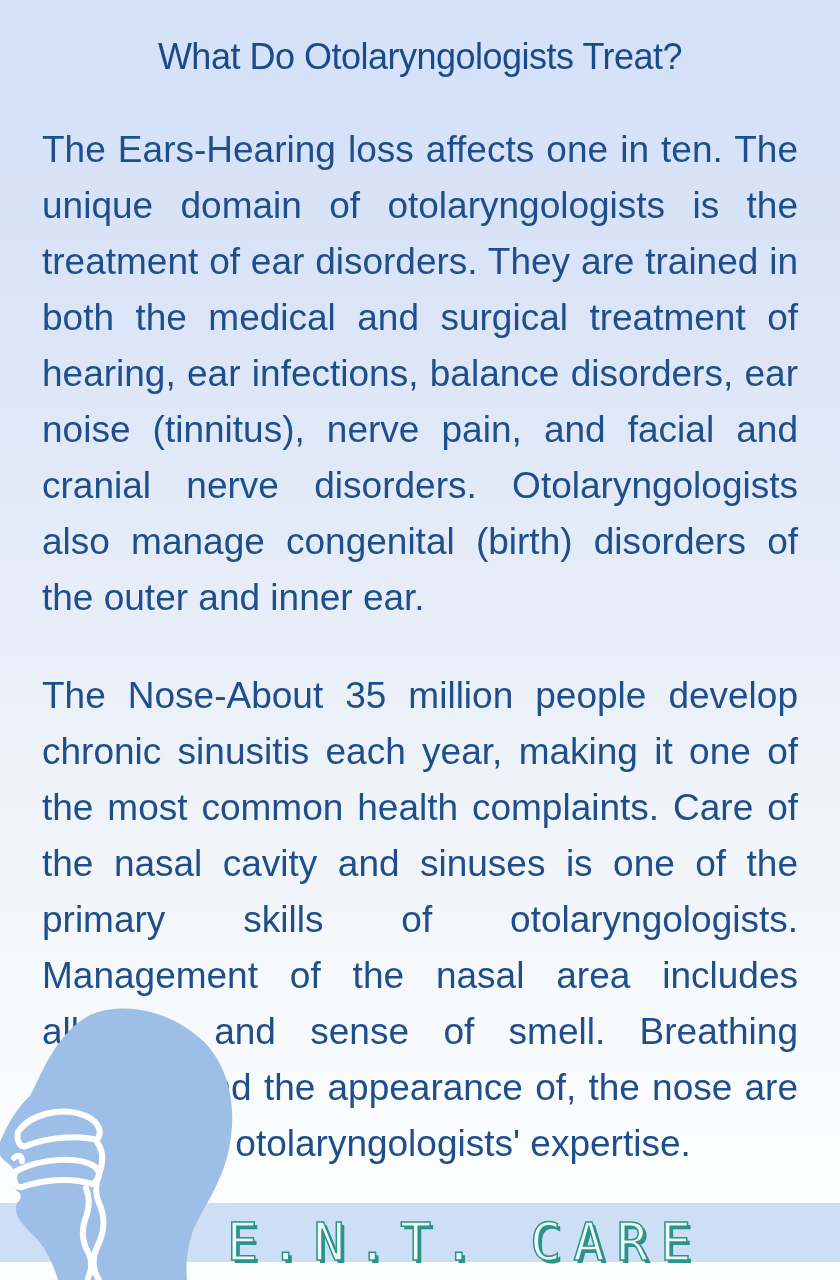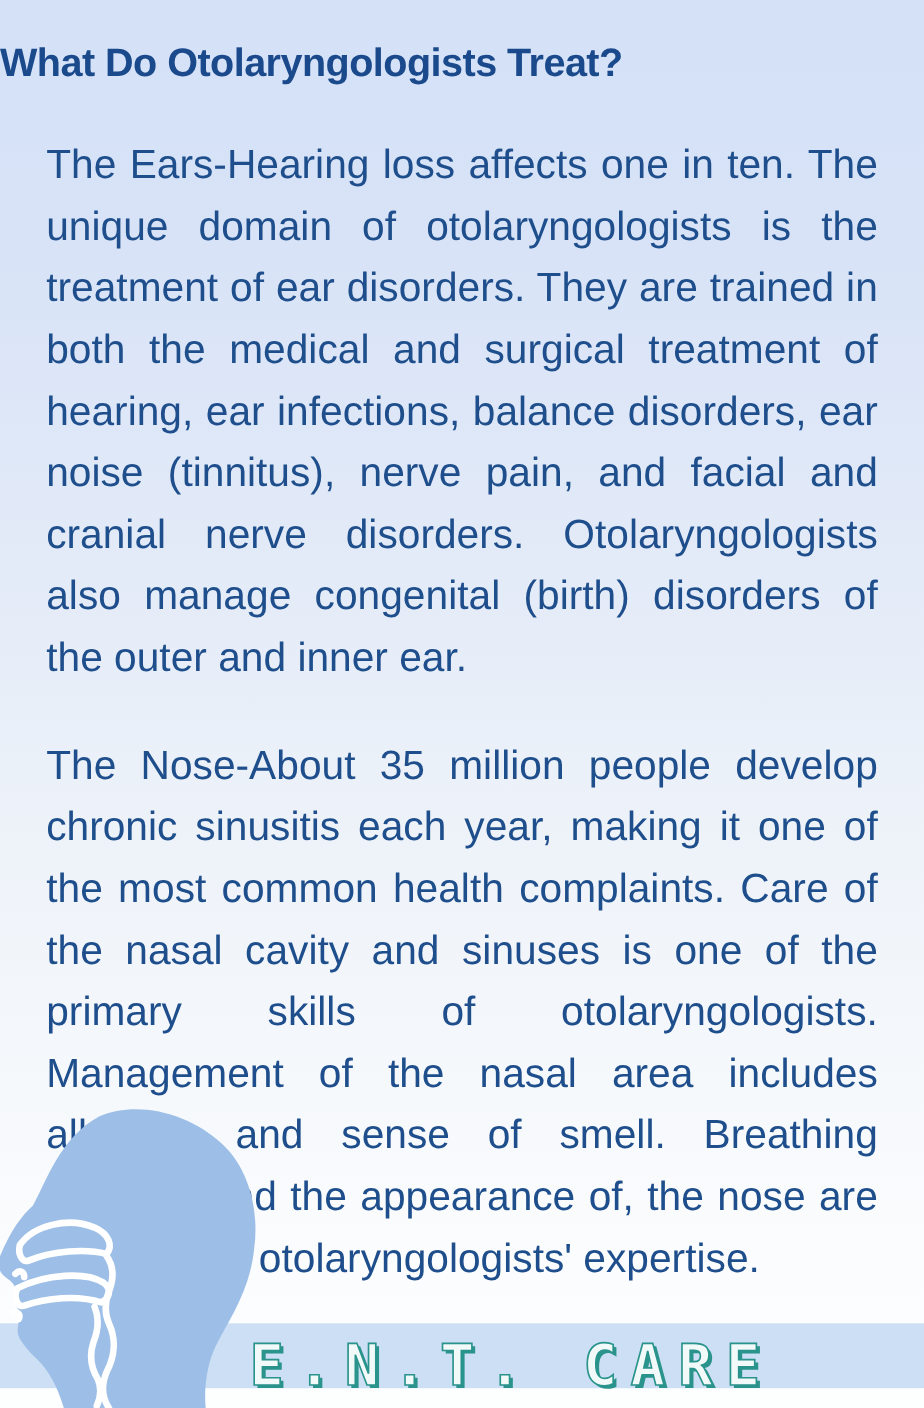--- a/index.html
+++ b/index.html
@@ -9,23 +9,23 @@
     overflow:hidden;
     background:linear-gradient(180deg,
       #d4e1f7 0%, #d8e3f7 18%, #e2eaf8 38%,
       #edf2f9 58%, #f6f9fc 78%, #fcfdfe 93%, #fdfefe 100%);
     font-family:"Liberation Sans", sans-serif;
   }
   .title{
     position:absolute;
     top:36px;left:0;right:0;
     margin:0;
-    text-align:left;
+    text-align:center;
     font-size:36px;
-    font-weight:bold;
+    font-weight:normal;
     letter-spacing:-0.5px;
     color:#1b4a8c;
   }
   .content{
     position:absolute;
     top:122px;left:42px;right:42px;
     color:#1e4e8b;
     font-size:37px;
     line-height:56px;
     text-align:justify;
@@ -40,21 +40,21 @@
     display:flex;
     align-items:flex-end;
     justify-content:center;
   }
   .brand-text{
     margin:0 0 -6px 90px;
     font-family:"DejaVu Sans Mono", monospace;
     font-size:52px;
     line-height:52px;
     letter-spacing:12px;
-    font-weight:bold;
+    font-weight:normal;
     color:#f2faf9;
     -webkit-text-stroke:1.5px #2a948c;
     text-shadow:3px 3px 0 #2a948c;
     white-space:nowrap;
   }
   .head-graphic{
     position:absolute;
     left:0;top:1008px;
     width:236px;height:272px;
     z-index:2;

